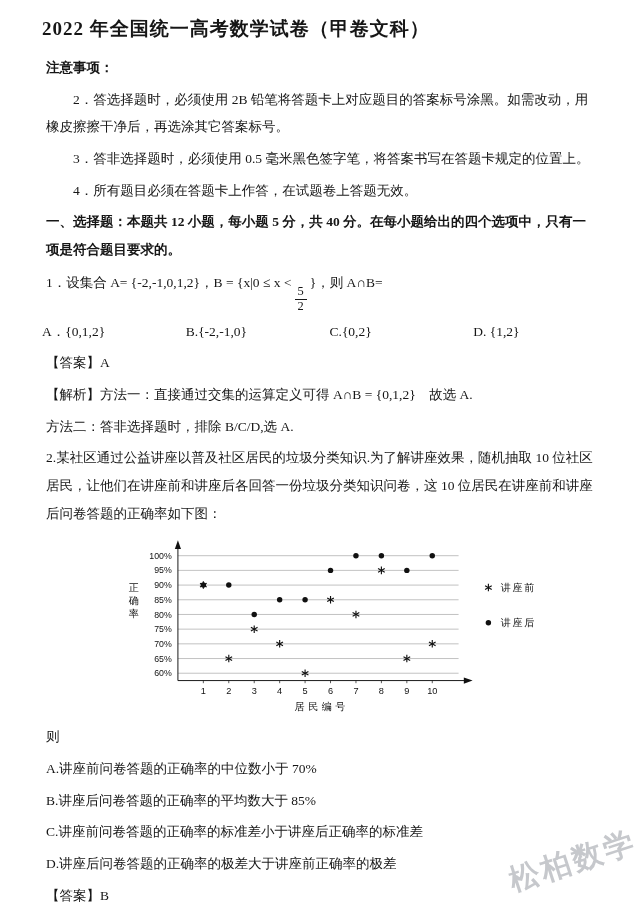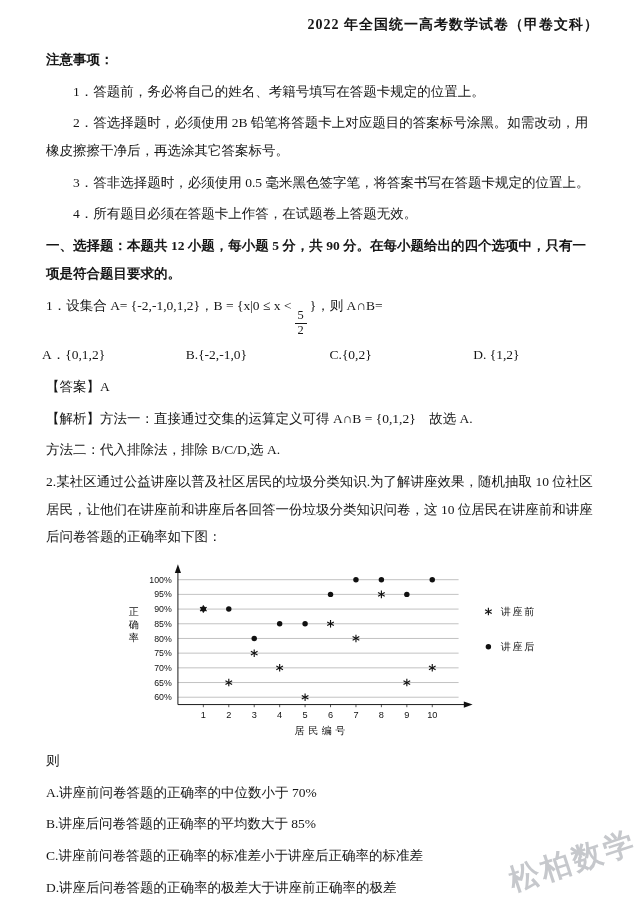--- a/index.html
+++ b/index.html
@@ -3,21 +3,21 @@
 <meta charset="utf-8">
 <style>
   html,body{margin:0;padding:0;background:#e8e8e8;}
   .page{
     width:641px;height:906px;box-sizing:border-box;
     margin:0 auto;background:#ffffff;position:relative;overflow:hidden;
     padding:12px 42px 20px 42px;
     font-family:"Liberation Serif","DejaVu Serif",serif;
     font-size:13.5px;color:#161616;
   }
-  h1.title{font-size:14px;font-weight:bold;text-align:right;margin:4px 0 12px 0;letter-spacing:1px;}
+  h1.title{font-size:19px;font-weight:bold;text-align:left;margin:4px 0 12px 0;letter-spacing:1px;}
   p{margin:4px;line-height:2.05;}
   .bold{font-weight:bold;}
   .indent{text-indent:2em;}
   .opts-row{display:flex;line-height:2.05;margin:2px 0;gap:18px;}
   .opts-row span{flex:1;}
   .frac{display:inline-flex;flex-direction:column;text-align:center;vertical-align:-0.7em;line-height:1.1;font-size:0.92em;margin:0 3px;}
   .frac .num{border-bottom:1.2px solid #161616;padding:0 3px;}
   .frac .den{padding:0 3px;}
   .mathline{line-height:2.2;}
   .chart-wrap{margin:6px 0 2px 48px;text-align:center;}
@@ -29,44 +29,43 @@
   }
 </style>
 </head>
 <body>
 
 <div class="page">
 
   <h1 class="title">2022 年全国统一高考数学试卷（甲卷文科）</h1>
 
   <p class="bold">注意事项：</p>
-  <p class="indent">1．答题前，务必将自己的姓名、考籍号填写在答题卡规定的位置上。</p>
   <p class="indent">2．答选择题时，必须使用 2B 铅笔将答题卡上对应题目的答案标号涂黑。如需改动，用橡皮擦擦干净后，再选涂其它答案标号。</p>
   <p class="indent">3．答非选择题时，必须使用 0.5 毫米黑色签字笔，将答案书写在答题卡规定的位置上。</p>
   <p class="indent">4．所有题目必须在答题卡上作答，在试题卷上答题无效。</p>
 
-  <p class="bold">一、选择题：本题共 12 小题，每小题 5 分，共 90 分。在每小题给出的四个选项中，只有一项是符合题目要求的。</p>
+  <p class="bold">一、选择题：本题共 12 小题，每小题 5 分，共 40 分。在每小题给出的四个选项中，只有一项是符合题目要求的。</p>
 
   <p class="mathline">
     <span>1．设集合 A= {-2,-1,0,1,2}，B = {x|0 ≤ x &lt;</span><span class="frac">
         <span class="num">5</span>
         <span class="den">2</span>
       </span><span>}，则 A∩B=</span>
   </p>
 
   <div class="opts-row">
     <span>A．{0,1,2}</span>
     <span>B.{-2,-1,0}</span>
     <span>C.{0,2}</span>
     <span>D. {1,2}</span>
   </div>
 
   <p>【答案】A</p>
   <p>【解析】方法一：直接通过交集的运算定义可得 A∩B = {0,1,2}　故选 A.</p>
-  <p>方法二：代入排除法，排除 B/C/D,选 A.</p>
+  <p>方法二：答非选择题时，排除 B/C/D,选 A.</p>
 
   <p>2.某社区通过公益讲座以普及社区居民的垃圾分类知识.为了解讲座效果，随机抽取 10 位社区居民，让他们在讲座前和讲座后各回答一份垃圾分类知识问卷，这 10 位居民在讲座前和讲座后问卷答题的正确率如下图：</p>
 
   <div class="chart-wrap">
     <svg id="chart-svg" width="478" height="182" viewBox="0 0 545 207" xmlns="http://www.w3.org/2000/svg">
         <line x1="82" y1="25.625" x2="402" y2="25.625" stroke="#8a8a8a" stroke-width="0.6"></line>
         <text x="75" y="29.125" font-size="10" fill="#111" font-family="&quot;Liberation Sans&quot;,&quot;DejaVu Sans&quot;,sans-serif" text-anchor="end">100%</text>
         <line x1="82" y1="42.375" x2="402" y2="42.375" stroke="#8a8a8a" stroke-width="0.6"></line>
         <text x="75" y="45.875" font-size="10" fill="#111" font-family="&quot;Liberation Sans&quot;,&quot;DejaVu Sans&quot;,sans-serif" text-anchor="end">95%</text>
         <line x1="82" y1="59.125" x2="402" y2="59.125" stroke="#8a8a8a" stroke-width="0.6"></line>

